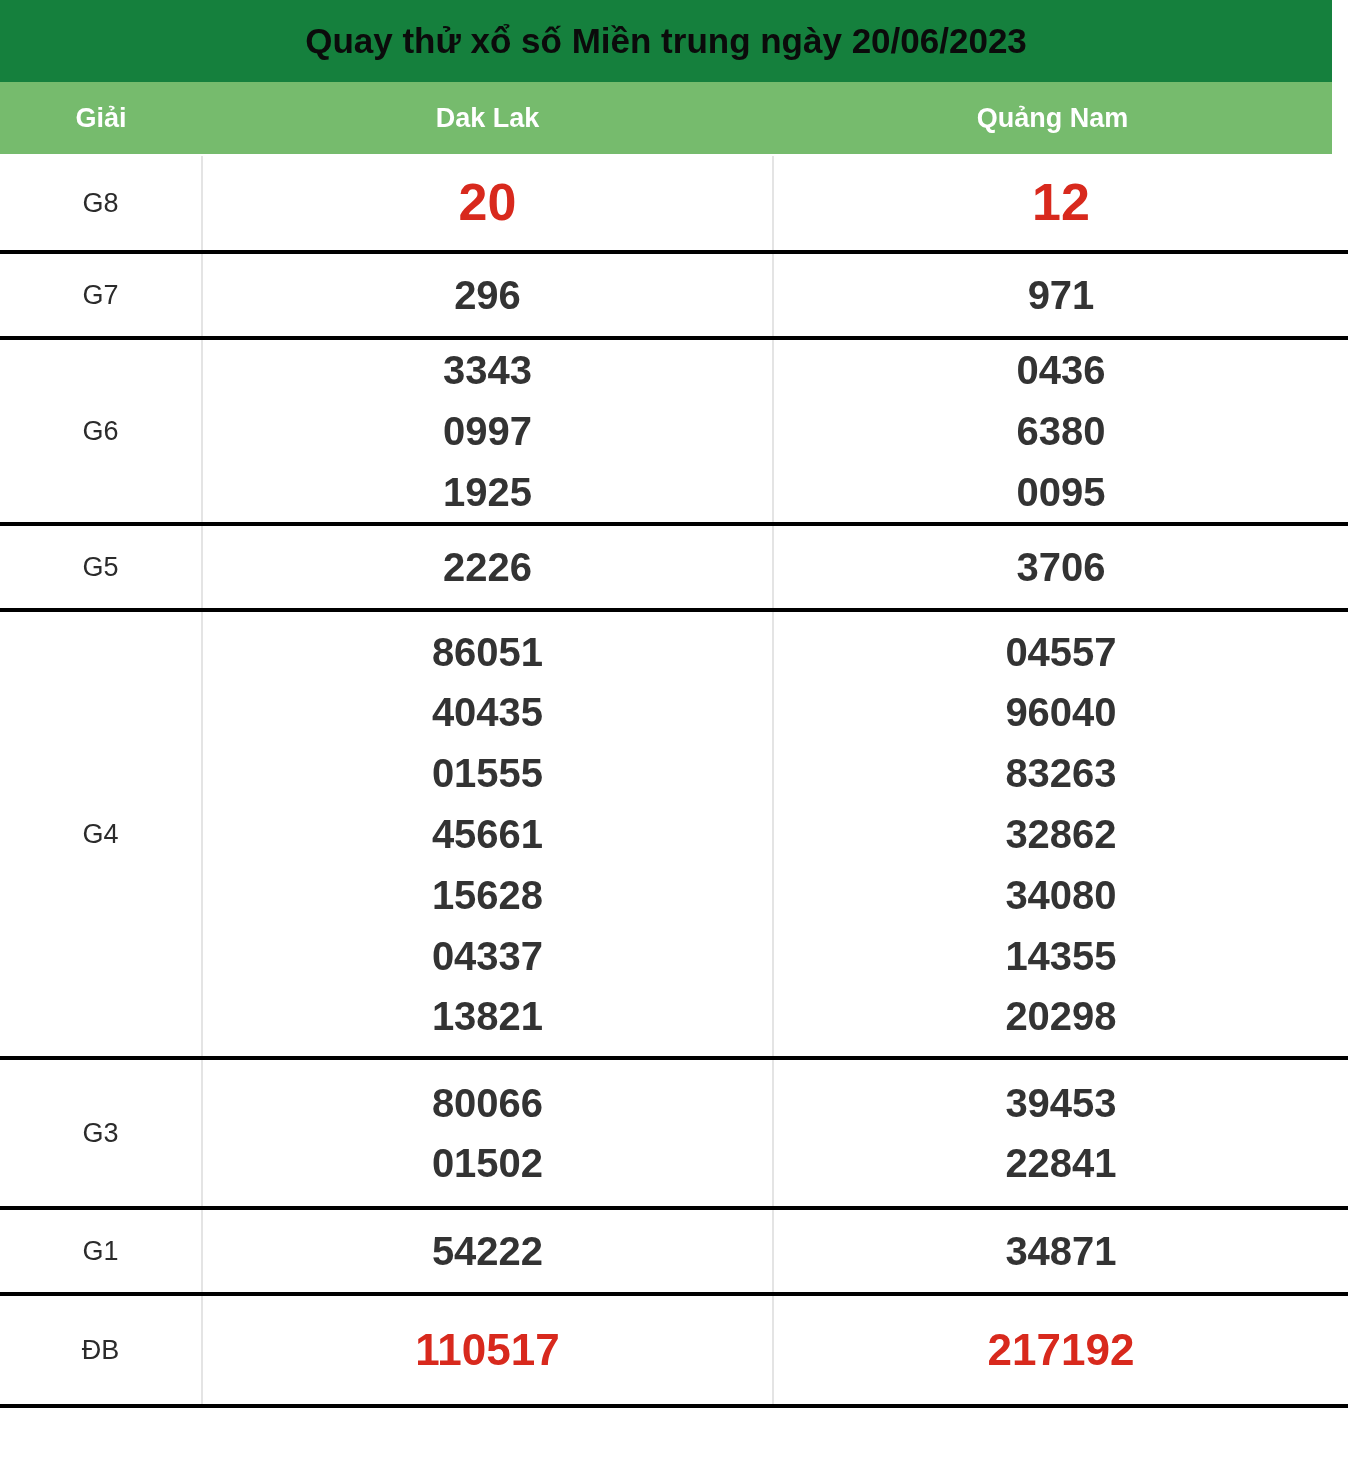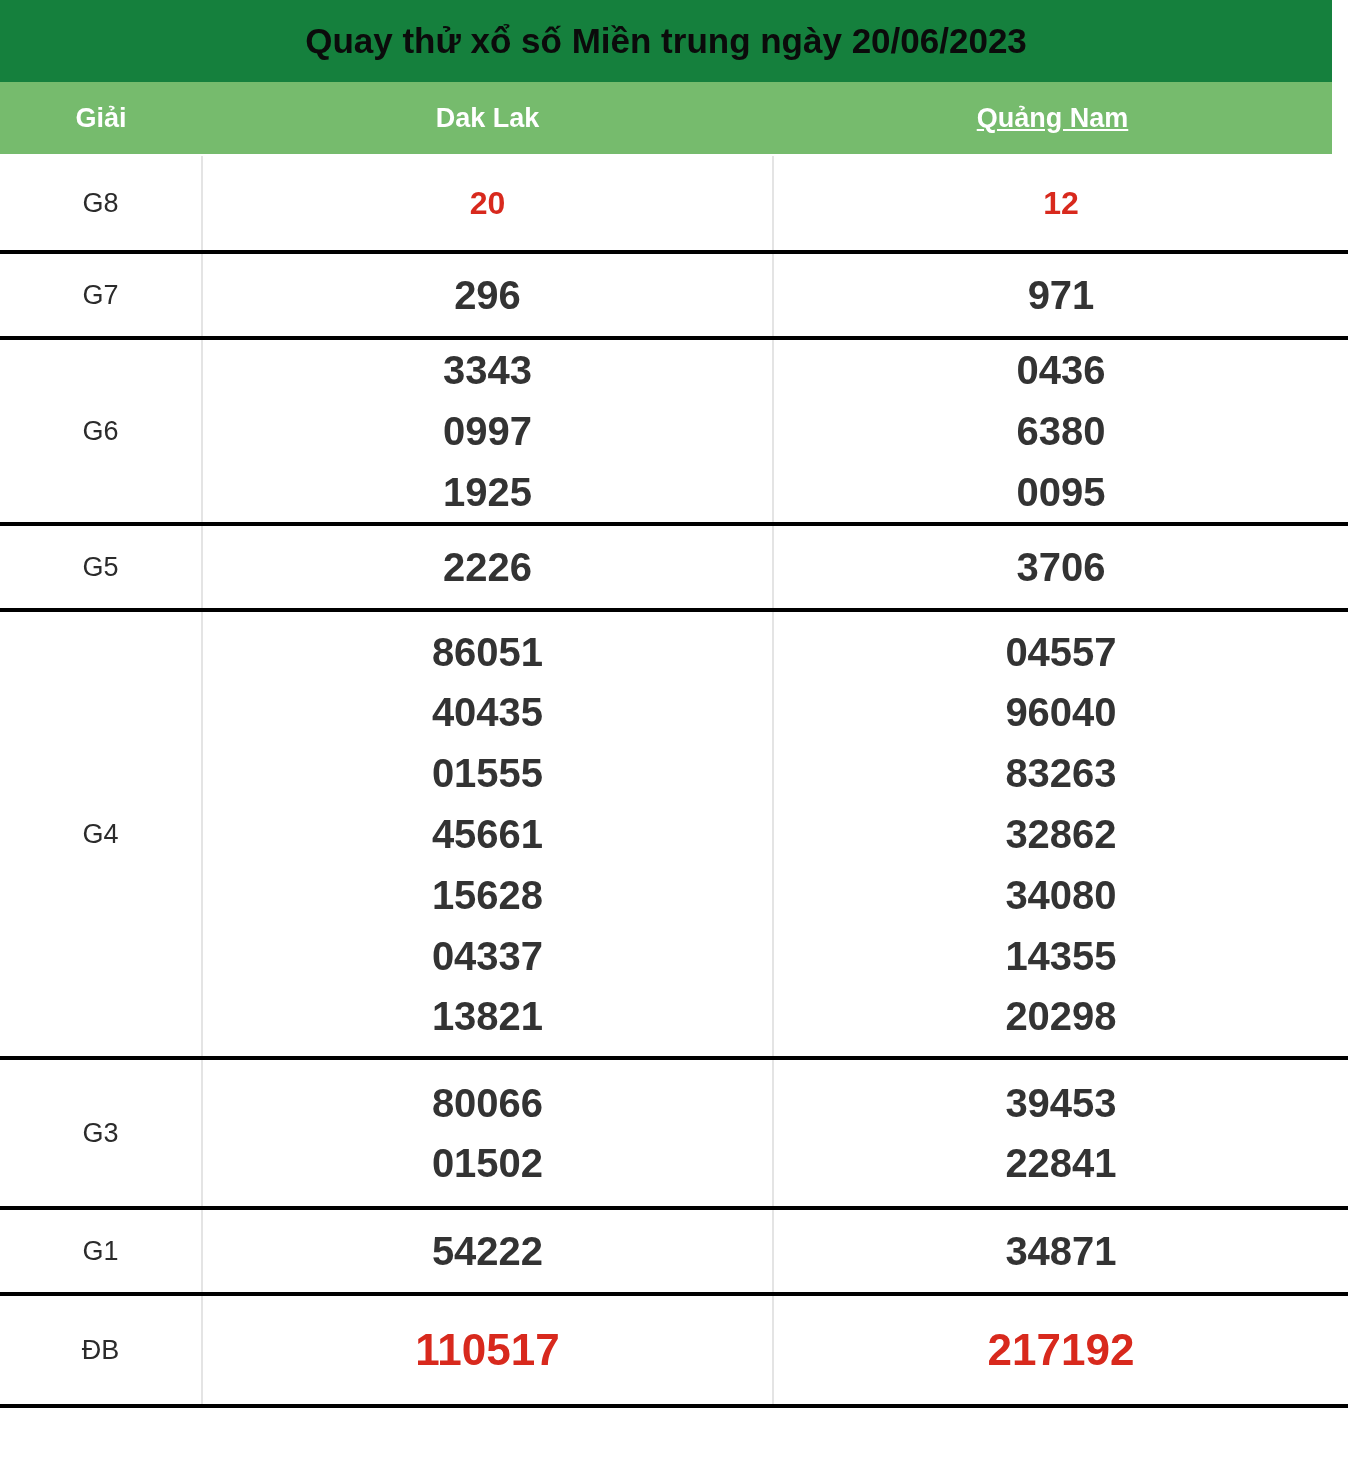--- a/index.html
+++ b/index.html
@@ -58,21 +58,21 @@
     display: flex;
     align-items: center;
     justify-content: center;
     color: #ffffff;
     font-size: 27px;
     font-weight: bold;
     white-space: nowrap;
   }
   .ch-giai  { left: 0px;   width: 202px; }
   .ch-prov1 { left: 202px; width: 571px; }
-  .ch-prov2 { left: 773px; width: 559px; text-decoration: underline; }
+  .ch-prov2 { left: 773px; width: 559px; }
 
   
   .results-table {
     position: absolute;
     left: 0;
     top: 156px;
     width: 1348px;
     border-collapse: collapse;
     table-layout: fixed;
   }
@@ -99,21 +99,21 @@
     color: #333333;
   }
   .results-table td.num-cell.col-sep {
     border-right: 2px solid #e4e4e4;
   }
 
   
   .results-table td.num-cell.highlight {
     color: #d8291d;
   }
-  .results-table tr.row-g8 td.num-cell { font-size: 32px; }
+  .results-table tr.row-g8 td.num-cell { font-size: 52px; }
   .results-table tr.row-db td.num-cell { font-size: 44px; }
 
   .num-stack {
     display: flex;
     flex-direction: column;
     align-items: center;
     justify-content: center;
   }
   .num-stack .num-line {
     line-height: 1.52;

